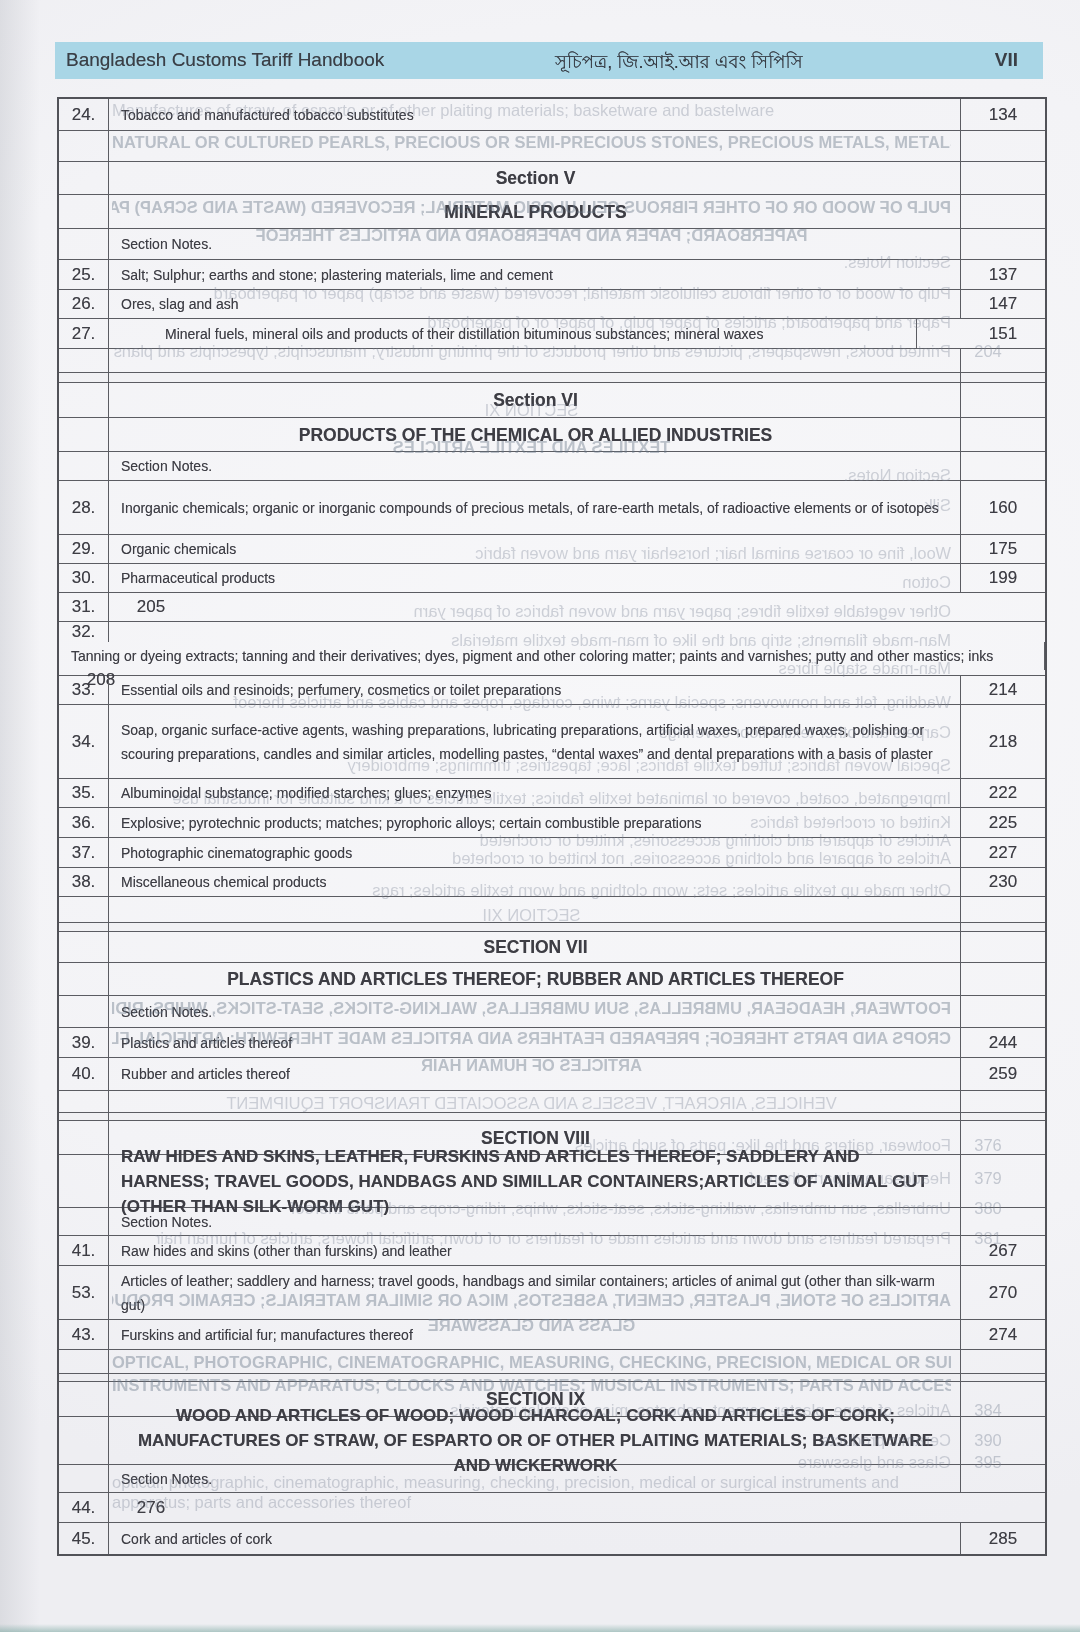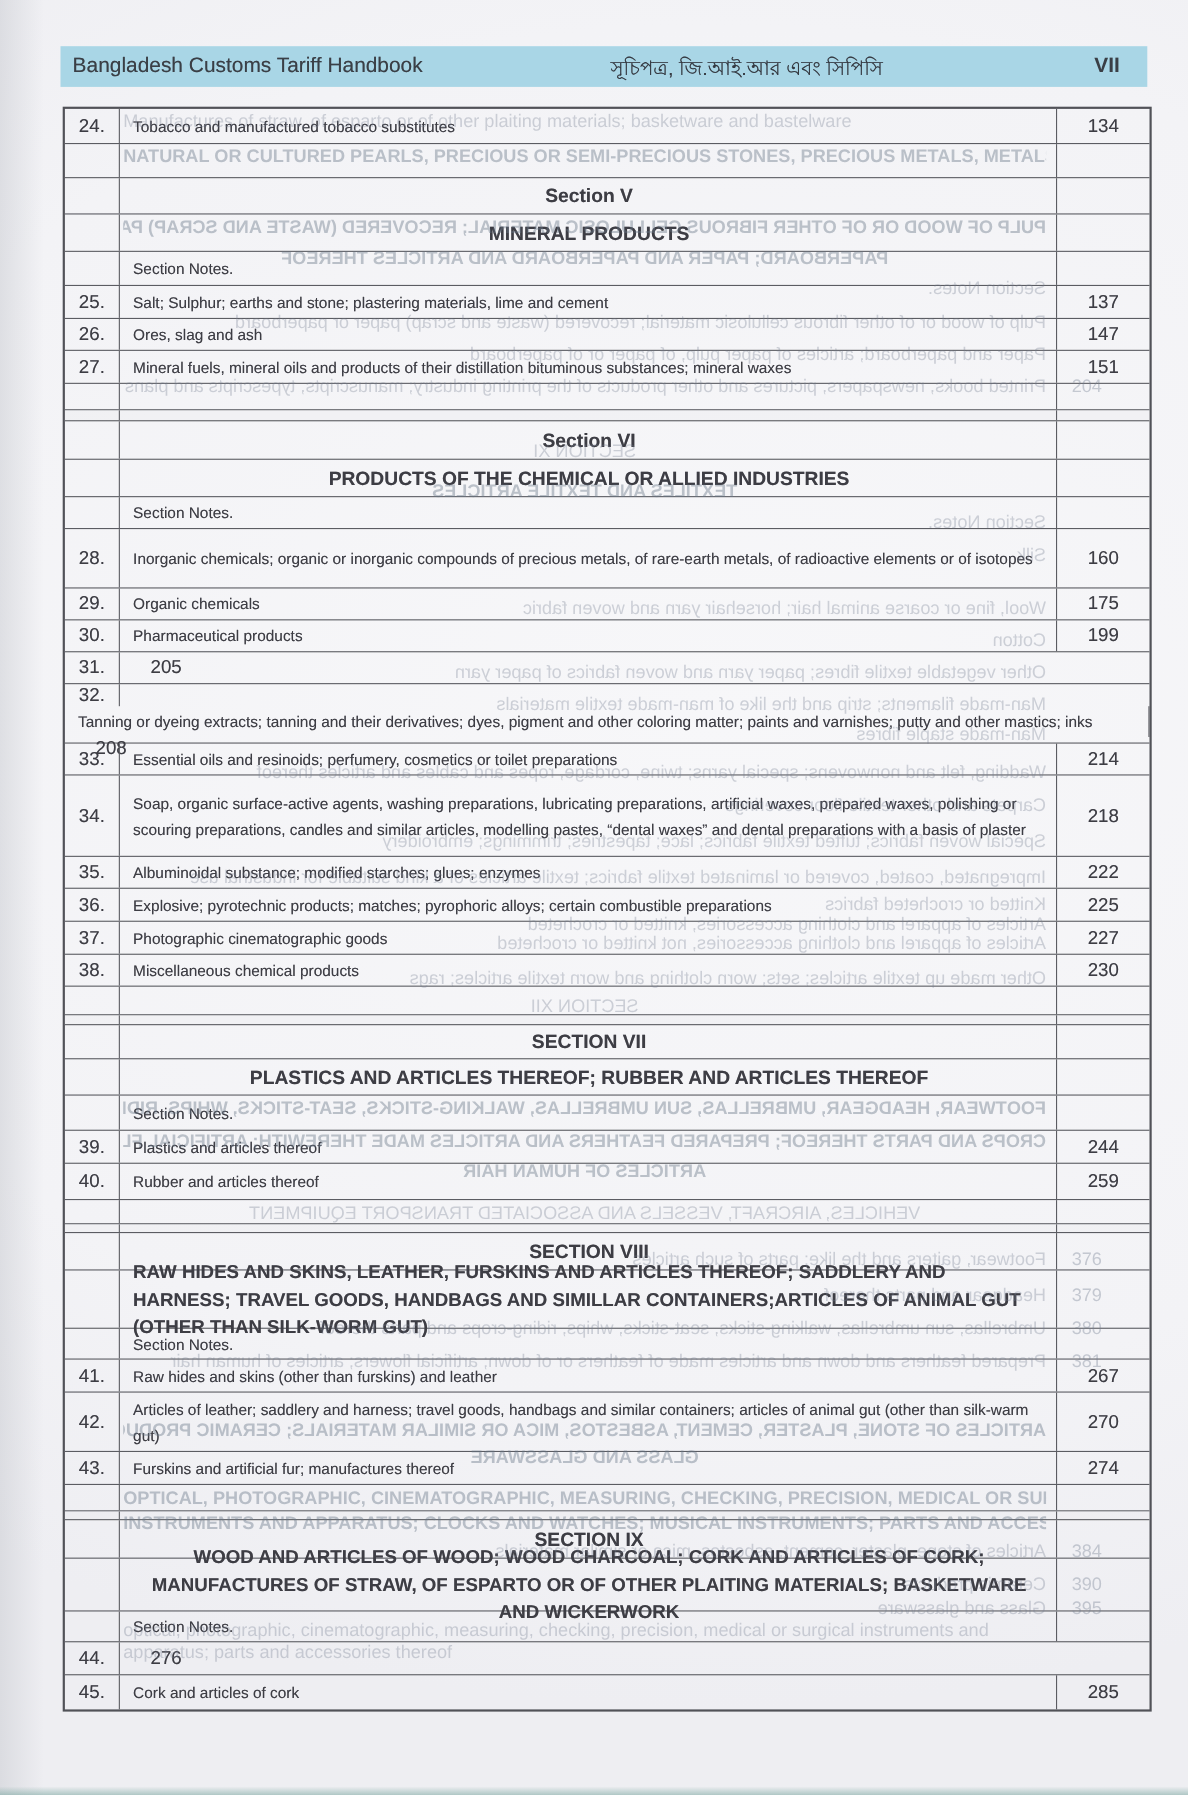--- a/index.html
+++ b/index.html
@@ -89,21 +89,21 @@
     <div class="trow chapter" style="height: 30px;">
       <div class="cell num">25.</div>
       <div class="cell desc">Salt; Sulphur; earths and stone; plastering materials, lime and cement</div>
       <div class="cell pg">137</div>
     </div>
     <div class="trow chapter" style="height: 29px;">
       <div class="cell num">26.</div>
       <div class="cell desc">Ores, slag and ash</div>
       <div class="cell pg">147</div>
     </div>
-    <div class="trow chapter" style="height: 30px;">
+    <div class="trow chapter" style="height: 30px; gap: 44px;">
       <div class="cell num">27.</div>
       <div class="cell desc">Mineral fuels, mineral oils and products of their distillation bituminous substances; mineral waxes</div>
       <div class="cell pg">151</div>
     </div>
     <div class="trow spacer" style="height: 24px;">
       <div class="cell num"></div>
       <div class="cell desc"></div>
       <div class="cell pg"></div>
     </div>
     <div class="trow hairline" style="height: 10px;">
@@ -239,21 +239,21 @@
       <div class="cell num"></div>
       <div class="cell desc">Section Notes.</div>
       <div class="cell pg"></div>
     </div>
     <div class="trow chapter" style="height: 30px;">
       <div class="cell num">41.</div>
       <div class="cell desc">Raw hides and skins (other than furskins) and leather</div>
       <div class="cell pg">267</div>
     </div>
     <div class="trow chapter" style="height: 54px;">
-      <div class="cell num">42.</div>
+      <div class="cell num">53.</div>
       <div class="cell desc">Articles of leather; saddlery and harness; travel goods, handbags and similar containers; articles of animal gut (other than silk-warm gut)</div>
       <div class="cell pg">270</div>
     </div>
     <div class="trow chapter" style="height: 30px;">
       <div class="cell num">43.</div>
       <div class="cell desc">Furskins and artificial fur; manufactures thereof</div>
       <div class="cell pg">274</div>
     </div>
     <div class="trow spacer" style="height: 24px;">
       <div class="cell num"></div>

